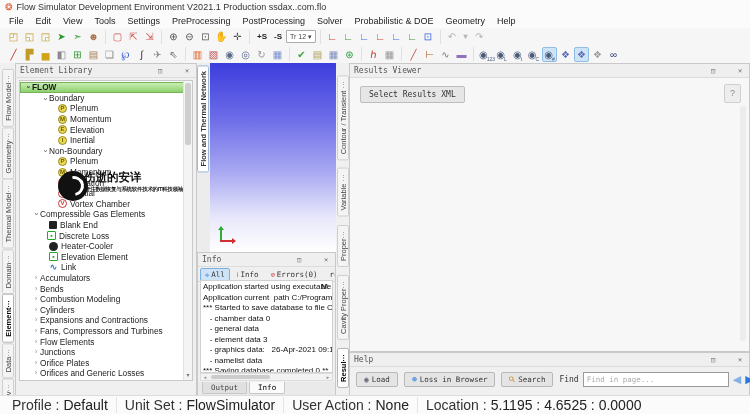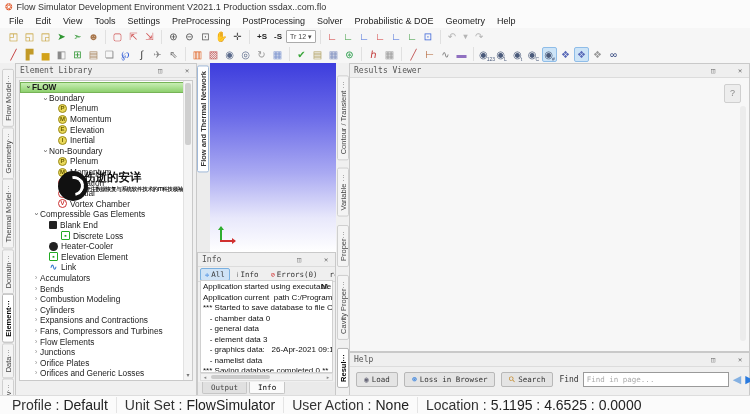--- a/index.html
+++ b/index.html
@@ -314,21 +314,21 @@
           </div>
           <div class="trow" style="padding-left: 12px;">
             <span class="chev open">›</span>
             <span class="tlabel">Compressible Gas Elements</span>
           </div>
           <div class="trow" style="padding-left: 21px;">
             <span class="chev"></span>
             <span class="ti be"></span>
             <span class="tlabel">Blank End</span>
           </div>
-          <div class="trow" style="padding-left: 33px;">
+          <div class="trow" style="padding-left: 19px;">
             <span class="chev"></span>
             <span class="ti gs">▪</span>
             <span class="tlabel">Discrete Loss</span>
           </div>
           <div class="trow" style="padding-left: 21px;">
             <span class="chev"></span>
             <span class="ti hc"></span>
             <span class="tlabel">Heater-Cooler</span>
           </div>
           <div class="trow" style="padding-left: 21px;">
@@ -465,20 +465,21 @@
     </div>
 
   <div id="right">
     <div id="rv">
       <div class="ptitle">
         <span>Results Viewer</span>
         <span class="sp"></span>
         <span class="pctl">◫</span>
         <span class="pctl">✕</span>
       </div>
+      <div id="rv-btn">Select Results XML</div>
       <div id="rv-help">?</div>
       <div id="rv-scroll"></div>
     </div>
     <div id="help">
       <div class="ptitle">
         <span>Help</span>
         <span class="sp"></span>
         <span class="pctl">◫</span>
         <span class="pctl">✕</span>
       </div>

